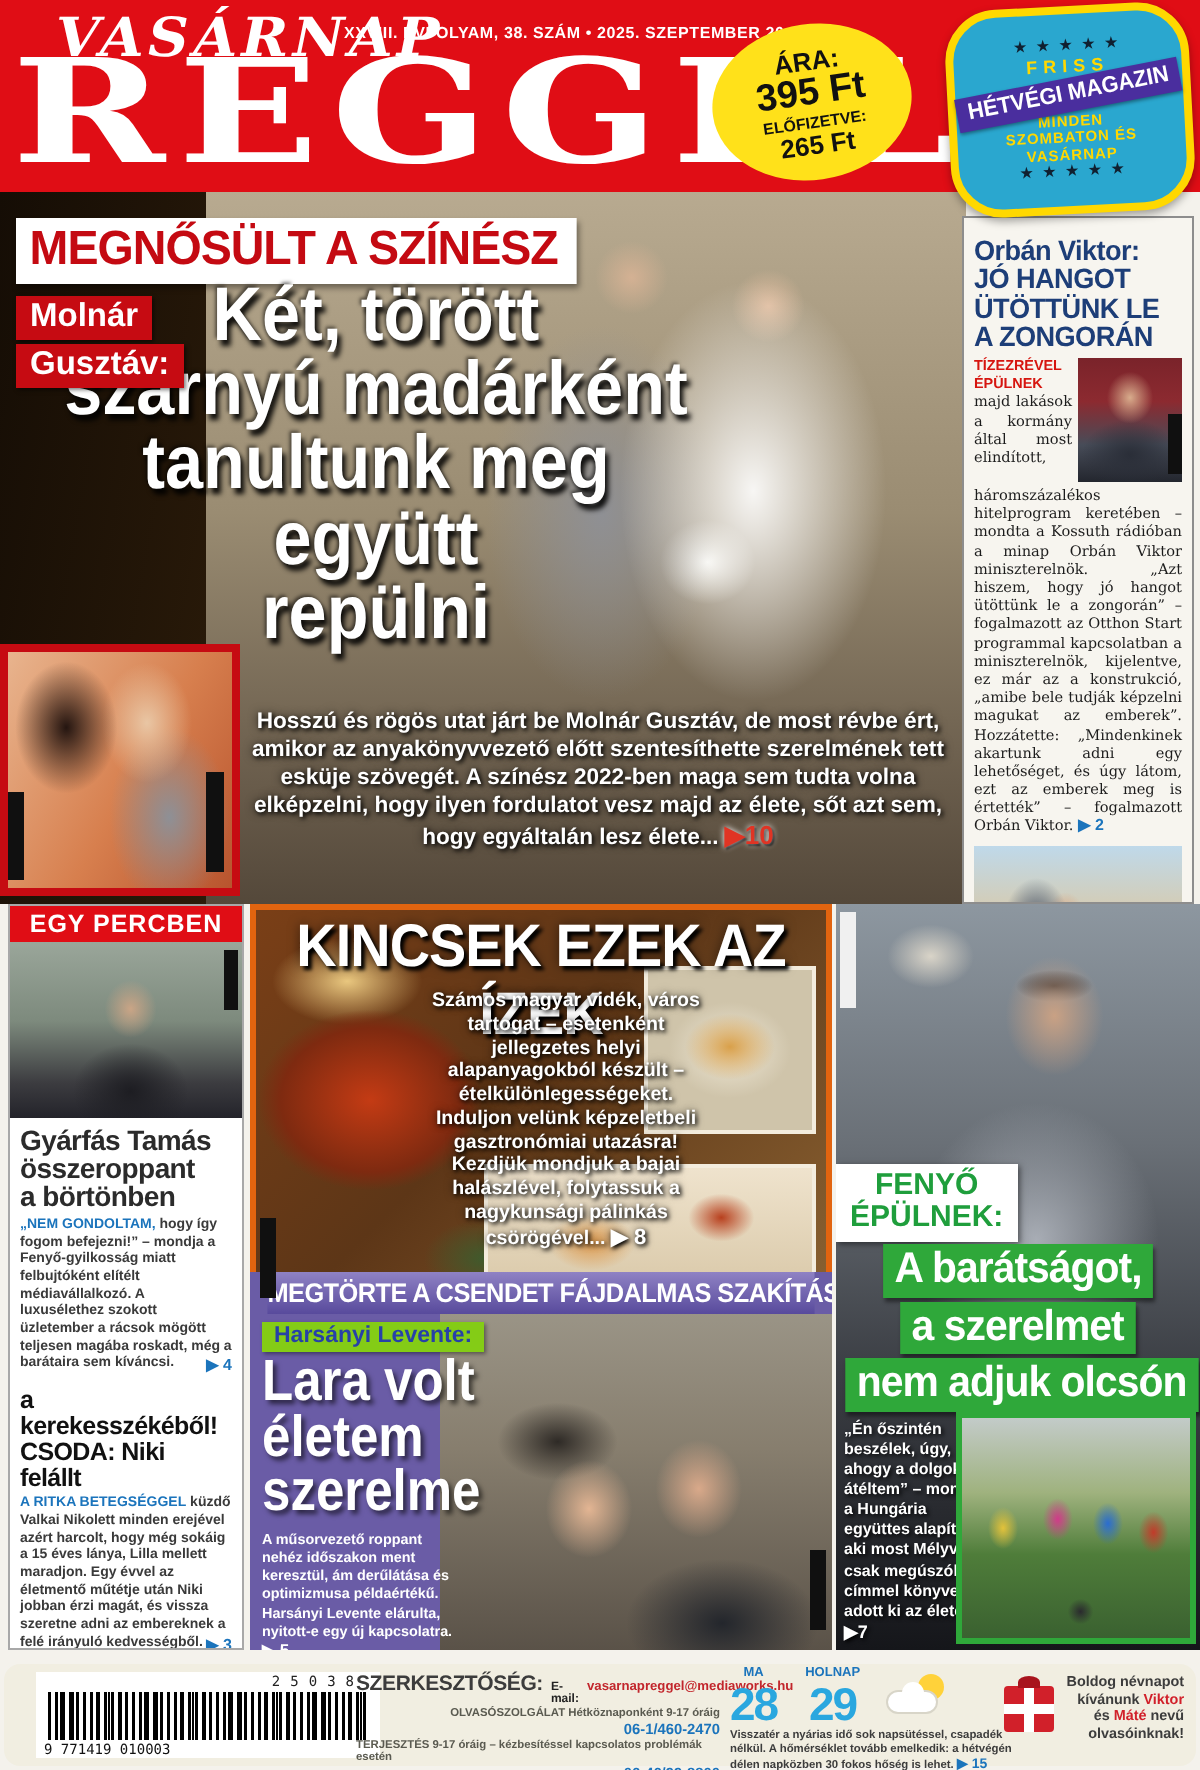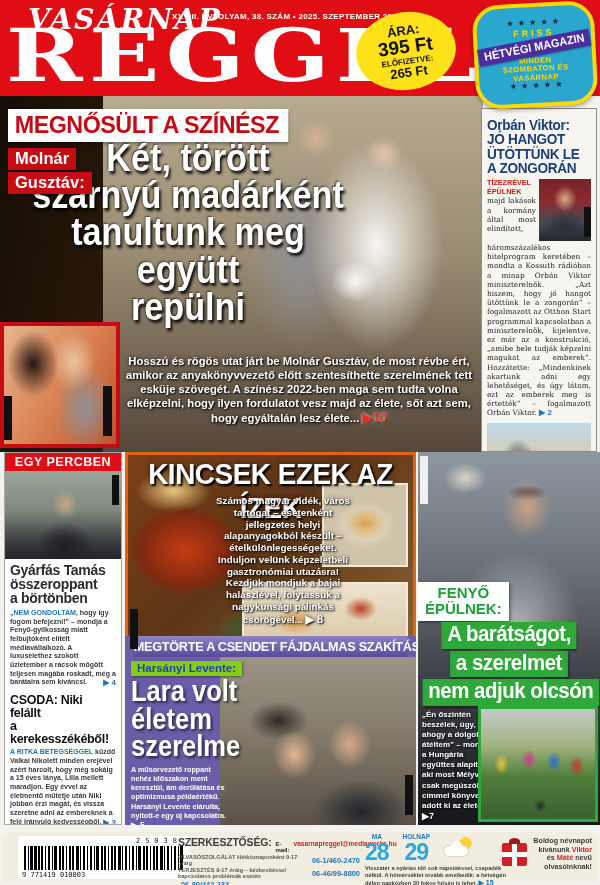--- a/index.html
+++ b/index.html
@@ -190,21 +190,21 @@
                font-size:7px;letter-spacing:5px;color:#222;}
   .bars{position:absolute;left:6px;right:6px;top:10px;height:24px;
         background:repeating-linear-gradient(90deg,#000 0 1.5px,#fff 1.5px 3.5px),
                    repeating-linear-gradient(90deg,#000 0 1px,#fff 1px 6px);background-blend-mode:multiply;}
   .barcode-num{position:absolute;left:4px;bottom:0;font-family:"DejaVu Sans Mono",monospace;font-size:7px;color:#111;}
   .editorial{position:absolute;left:176px;top:4px;width:182px;}
   .ed-top{display:flex;align-items:baseline;gap:4px;}
   .ed-title{font-weight:900;font-size:10.5px;color:#3c3c3c;letter-spacing:-.2px;}
   .ed-mail-label{font-weight:900;font-size:6px;color:#222;}
   .ed-mail{font-weight:900;font-size:6.6px;color:#c2262c;}
-  .contact-row{display:flex;justify-content:space-between;align-items:center;margin-top:1px;}
+  .contact-row{display:flex;justify-content:space-between;align-items:flex-end;margin-top:1px;flex-direction:column;}
   .contact-row .ct{font-size:5.7px;font-weight:bold;color:#5a5a50;}
   .contact-row .ph{font-size:7.4px;font-weight:900;color:#1b74bc;white-space:nowrap;margin-left:3px;}
   .weather{position:absolute;left:363px;top:2px;width:142px;}
   .w-cols{display:flex;align-items:flex-start;gap:14px;}
   .w-col{text-align:center;line-height:1;}
   .w-label{font-weight:900;font-size:6.5px;color:#1b74bc;}
   .w-temp{font-weight:900;font-size:23px;color:#2aa7df;letter-spacing:-1px;}
   .w-icon{position:relative;width:30px;height:20px;margin-top:3px;}
   .w-sun{position:absolute;right:2px;top:0;width:13px;height:13px;border-radius:50%;background:#ffd23a;}
   .w-cloud{position:absolute;left:0;bottom:1px;width:24px;height:10px;border-radius:7px;background:#fff;
@@ -302,22 +302,22 @@
     <div class="lc-h1">
       <div>Gyárfás Tamás</div>
       <div>összeroppant</div>
       <div>a börtönben</div>
     </div>
     <div class="lc-body">
       <span class="lead">„NEM GONDOLTAM,</span><span> hogy így fogom befejezni!” – mondja a Fenyő-gyilkosság miatt felbujtóként elítélt médiavállalkozó. A luxusélethez szokott üzletember a rácsok mögött teljesen magába roskadt, még a barátaira sem kíváncsi.</span>
       <span class="pageref">▶ 4</span>
     </div>
     <div class="lc-h2">
+      <div>a kerekesszékéből!</div>
       <div>CSODA: Niki felállt</div>
-      <div>a kerekesszékéből!</div>
     </div>
     <div class="lc-body">
       <span class="lead">A RITKA BETEGSÉGGEL</span><span> küzdő Valkai Nikolett minden erejével azért harcolt, hogy még sokáig a 15 éves lánya, Lilla mellett maradjon. Egy évvel az életmentő műtétje után Niki jobban érzi magát, és vissza szeretne adni az embereknek a felé irányuló kedvességből.</span>
       <span class="pageref">▶ 3</span>
     </div>
     <div class="lc-photo2">
       
     </div>
   </div>
 

